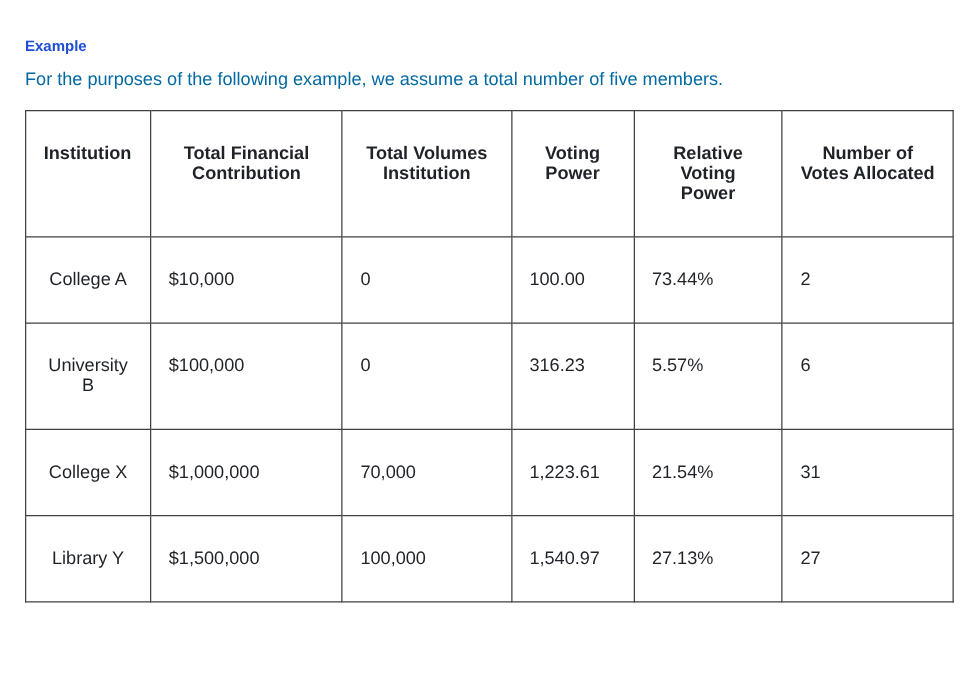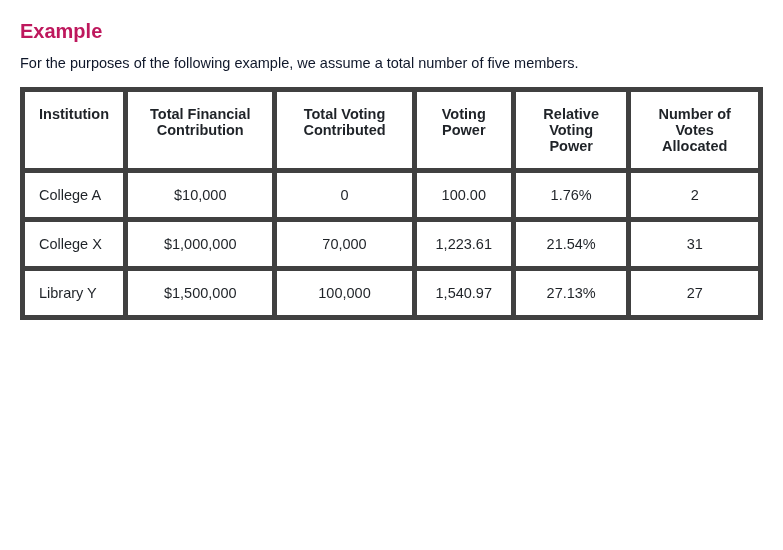--- a/index.html
+++ b/index.html
@@ -5,76 +5,84 @@
     * { box-sizing: border-box; }
     body {
       font-family: -apple-system, BlinkMacSystemFont, 'Segoe UI', Helvetica, Arial, sans-serif;
       margin: 0;
       padding: 20px;
       color: #1f2328;
       background: #fff;
       width: 783px;
     }
     h3 {
-      font-size: 20px;
+      font-size: 12px;
       font-weight: 600;
-      margin: 0 0 12px 0;
-      color: #be185d;
+      margin: 10px 0 12px 0;
+      color: #1d4ed8;
     }
     .intro {
       font-size: 14.5px;
       margin: 0 0 16px 0;
-      color: #0f172a;
+      color: #0369a1;
     }
     table {
       border-collapse: collapse;
       width: 100%;
       font-size: 14.5px;
     }
     th, td {
-      border: 5px solid #404040;
-      padding: 14px 14px;
+      border: 1px solid #404040;
+      padding: 26px 14px;
       vertical-align: top;
     }
     th {
       font-weight: 600;
       text-align: center;
       color: #1f2328;
     }
     th:first-child { text-align: left; }
     td { color: #1f2328; }
-    td.inst { text-align: left; width: 100px; margin-left: 12px; }
-    td.num { text-align: center; }
+    td.inst { text-align: center; width: 100px; margin-left: 12px; }
+    td.num { text-align: left; }
     tr.totals td { font-weight: 600; }
   </style>
 </head>
 <body>
 
 <h3>Example</h3>
 <p class="intro">For the purposes of the following example, we assume a total number of five members.</p>
 
 <table>
   <thead>
     <tr>
       <th>Institution</th>
       <th>Total Financial Contribution</th>
-      <th>Total Voting Contributed</th>
+      <th>Total Volumes Institution</th>
       <th>Voting Power</th>
       <th>Relative Voting Power</th>
       <th>Number of Votes Allocated</th>
     </tr>
   </thead>
   <tbody>
     <tr>
       <td class="inst">College A</td>
       <td class="num">$10,000</td>
       <td class="num">0</td>
       <td class="num">100.00</td>
-      <td class="num">1.76%</td>
+      <td class="num">73.44%</td>
       <td class="num">2</td>
+    </tr>
+    <tr>
+      <td class="inst">University B</td>
+      <td class="num">$100,000</td>
+      <td class="num">0</td>
+      <td class="num">316.23</td>
+      <td class="num">5.57%</td>
+      <td class="num">6</td>
     </tr>
     <tr>
       <td class="inst">College X</td>
       <td class="num">$1,000,000</td>
       <td class="num">70,000</td>
       <td class="num">1,223.61</td>
       <td class="num">21.54%</td>
       <td class="num">31</td>
     </tr>
     <tr>

